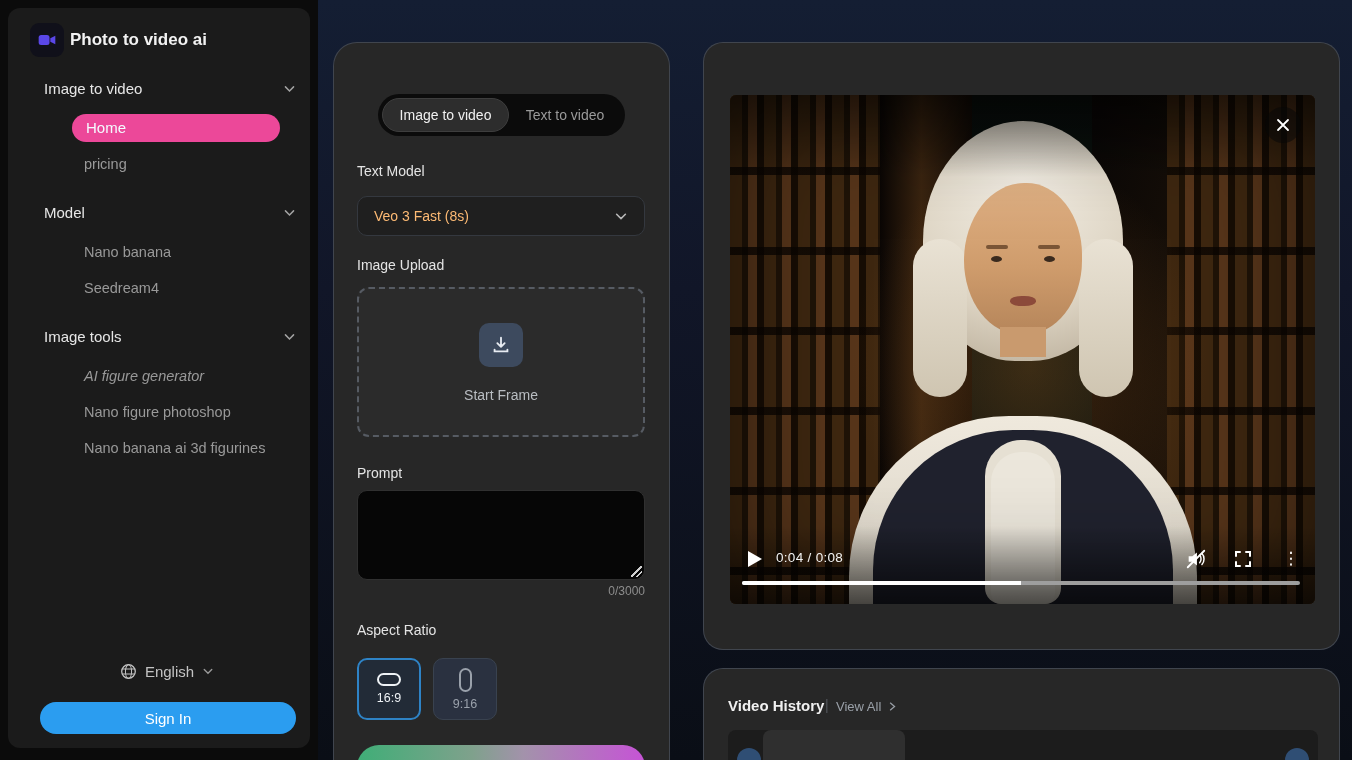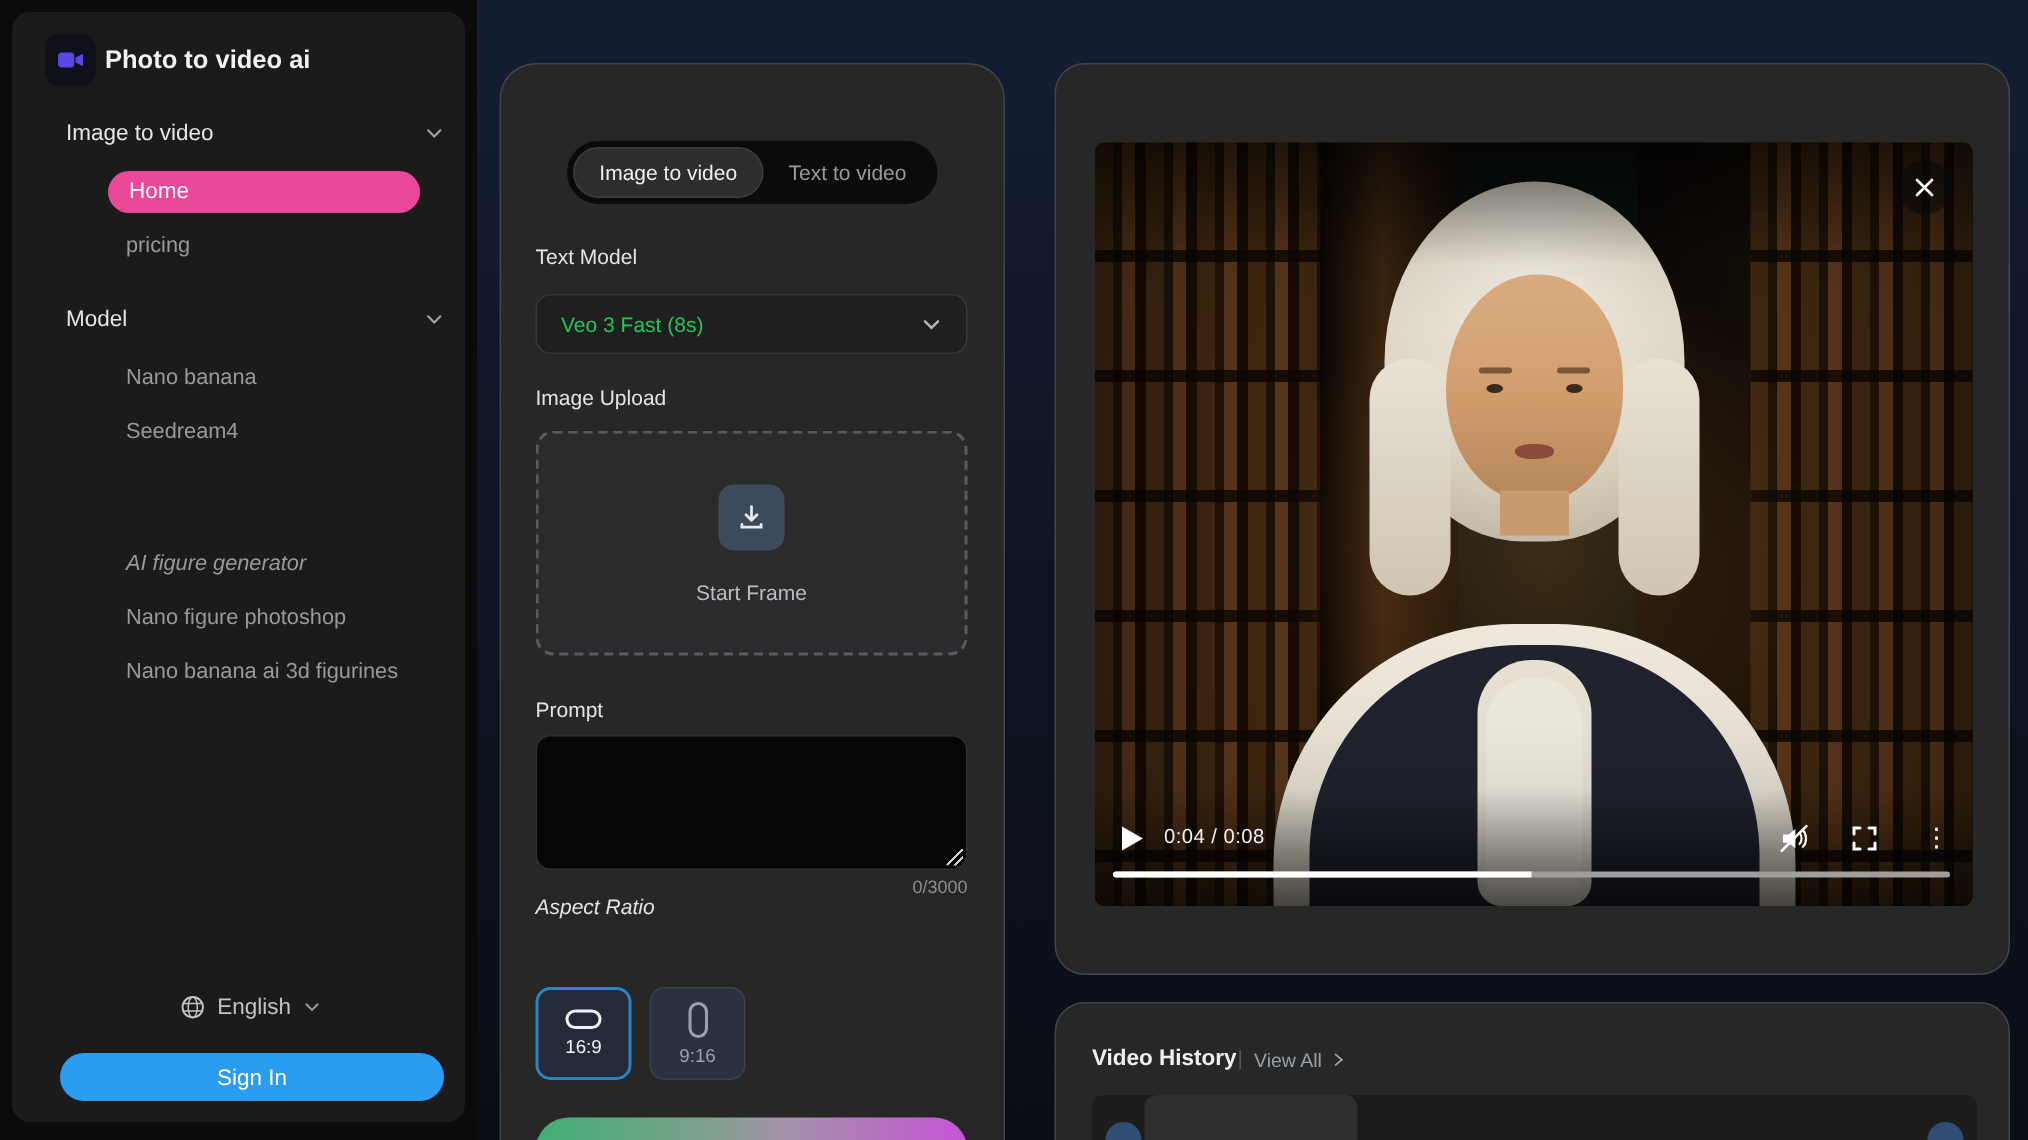--- a/index.html
+++ b/index.html
@@ -22,21 +22,21 @@
   
   #main-bg{left:318px;top:0;width:1034px;height:760px;background:linear-gradient(180deg,#141e33 0%,#111628 38%,#0a0e16 100%);}
 
   
   .card{background:#272727;border:1px solid rgba(128,148,178,.28);}
   #composer{left:333px;top:42px;width:337px;height:780px;border-radius:24px;}
   #tabbar{left:378px;top:94px;width:247px;height:42px;background:#0b0b0b;border-radius:21px;}
   #tab-active{left:382px;top:98px;width:127px;height:34px;background:#2d2d2d;border:1px solid #3e3e3e;border-radius:17px;color:#f0f0f0;font-size:14px;text-align:center;line-height:32px;cursor:pointer;}
   #tab-inactive{left:509px;top:98px;width:112px;height:34px;color:#9a9a9a;font-size:14px;text-align:center;line-height:34px;cursor:pointer;}
   .form-label{left:357px;color:#e4e4e4;font-size:14px;}
-  #model-select{left:357px;top:196px;width:288px;height:40px;background:#1f1f1f;border:1px solid #34383f;border-radius:10px;color:#22c55e;font-size:14px;display:flex;align-items:center;justify-content:space-between;padding:0 16px;cursor:pointer;}
+  #model-select{left:357px;top:196px;width:288px;height:40px;background:#1f1f1f;border:1px solid #34383f;border-radius:10px;color:#fdba74;font-size:14px;display:flex;align-items:center;justify-content:space-between;padding:0 16px;cursor:pointer;}
   #upload-box{left:357px;top:287px;width:288px;height:150px;background:#2b2b2b;border:2px dashed #565b63;border-radius:12px;cursor:pointer;}
   #upload-icon{left:479px;top:323px;width:44px;height:44px;background:#3d4a5e;border-radius:10px;display:flex;align-items:center;justify-content:center;}
   #start-frame{left:357px;top:387px;width:288px;text-align:center;color:#b9bdc2;font-size:14px;}
   #prompt-area{left:357px;top:490px;width:288px;height:90px;background:#060606;border:1px solid #303030;border-radius:10px;resize:none;color:#ddd;font-size:13px;padding:8px 10px;}
   #resize-handle{left:631px;top:566px;width:11px;height:11px;background:
      linear-gradient(135deg,transparent 0 45%,#cfcfcf 45% 55%,transparent 55% 70%,#cfcfcf 70% 80%,transparent 80%);}
   #char-count{left:357px;top:584px;width:288px;text-align:right;color:#8d8d8d;font-size:12px;}
   .ar-btn{top:658px;width:64px;height:62px;border-radius:10px;display:flex;flex-direction:column;align-items:center;justify-content:center;gap:5px;cursor:pointer;}
   #ar-169{left:357px;background:#222b37;border:2px solid #2e83c6;}
   #ar-916{left:433px;background:#2a3140;border:1px solid #39424f;}
@@ -129,20 +129,26 @@
 
     <div class="sec-row abs" style="top:194px;">
       <span>Model</span>
       <svg class="chev" width="13" height="13" viewBox="0 0 16 16">
         <path d="M3 6 L8 11 L13 6" stroke="#cfcfcf" stroke-width="1.8" fill="none" stroke-linecap="round"></path>
         </svg>
     </div>
     <div class="sub-item abs" style="top:234px;">Nano banana</div>
     <div class="sub-item abs" style="top:270px;">Seedream4</div>
 
+    <div class="sec-row abs" style="top:318px;">
+      <span>Image tools</span>
+      <svg class="chev" width="13" height="13" viewBox="0 0 16 16">
+        <path d="M3 6 L8 11 L13 6" stroke="#cfcfcf" stroke-width="1.8" fill="none" stroke-linecap="round"></path>
+        </svg>
+    </div>
     <div class="sub-item abs" style="top:358px;font-style:italic;">AI figure generator</div>
     <div class="sub-item abs" style="top:394px;">Nano figure photoshop</div>
     <div class="sub-item abs" style="top:430px;">Nano banana ai 3d figurines</div>
 
     <div class="lang-row abs">
       <svg width="17" height="17" viewBox="0 0 20 20">
         <circle cx="10" cy="10" r="8" stroke="#c3c3c3" stroke-width="1.5" fill="none"></circle>
         <ellipse cx="10" cy="10" rx="3.6" ry="8" stroke="#c3c3c3" stroke-width="1.2" fill="none"></ellipse>
         <path d="M2.3 7 H17.7 M2.3 13 H17.7" stroke="#c3c3c3" stroke-width="1.2"></path>
         </svg>
@@ -177,21 +183,21 @@
       <path d="M5 17 V19 H19 V17" stroke="#e8ecf2" stroke-width="2" fill="none" stroke-linecap="round"></path>
       </svg>
   </div>
   <div id="start-frame" class="abs">Start Frame</div>
 
   <div class="form-label abs" style="top:465px;">Prompt</div>
   <textarea id="prompt-area" class="abs" value="" style=""></textarea>
   <div id="resize-handle" class="abs"></div>
   <div id="char-count" class="abs">0/3000</div>
 
-  <div class="form-label abs" style="top:596px;font-style:italic;">Aspect Ratio</div>
+  <div class="form-label abs" style="top:622px;">Aspect Ratio</div>
   <div id="ar-169" class="abs ar-btn">
     <div class="ric-h"></div>
     <div class="ar-label">16:9</div>
   </div>
   <div id="ar-916" class="abs ar-btn">
     <div class="ric-v"></div>
     <div class="ar-label">9:16</div>
   </div>
   <button id="generate-btn" class="abs"></button>
 

